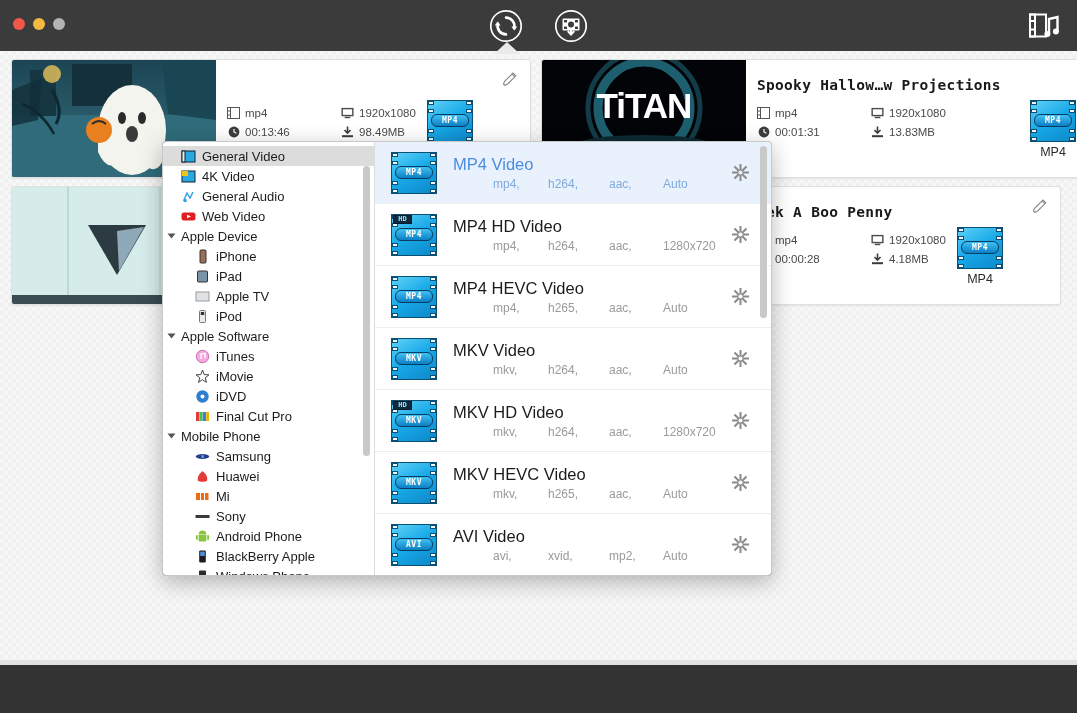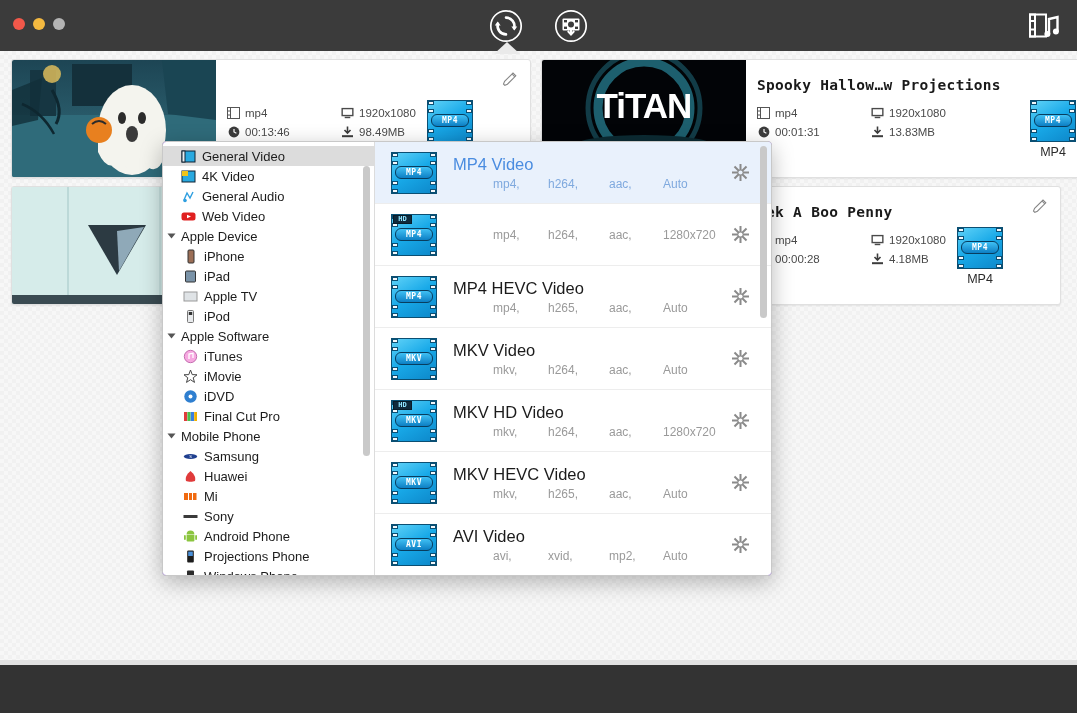--- a/index.html
+++ b/index.html
@@ -103,21 +103,21 @@
   .dd-left {
     width: 212px; flex: 0 0 212px; background: #ffffff; border-right: 1px solid #dcdcdc;
     position: relative; overflow: hidden; padding-top: 4px;
   }
   .cat {
     display: flex; align-items: center; gap: 6px; height: 20px; font-size: 13px;
     color: #1c1c1c; padding-left: 18px; cursor: pointer; white-space: nowrap;
   }
   .cat.sel { background: #dcdcdc; }
   .cat.group { padding-left: 6px; font-size: 13px; }
-  .cat.child { padding-left: 20px; }
+  .cat.child { padding-left: 32px; }
   .cat .cico { width: 15px; height: 15px; flex: 0 0 15px; display: inline-flex; align-items: center; justify-content: center; }
   .tri { width: 0; height: 0; border-left: 5px solid #555; border-top: 4px solid transparent;
          border-bottom: 4px solid transparent; transform: rotate(90deg); margin-right: 1px; flex: 0 0 5px; }
 
   .sb-left { position: absolute; right: 4px; top: 24px; width: 7px; height: 290px;
              background: #c9c9c9; border-radius: 4px; cursor: pointer; }
 
   .dd-right { flex: 1; position: relative; background: #ffffff; overflow: hidden; }
   .frow { display: flex; align-items: center; height: 62px; border-bottom: 1px solid #ededed;
           padding-left: 16px; position: relative; cursor: pointer; }
@@ -652,21 +652,21 @@
           </span>
           <span>Android Phone</span>
         </div>
       <div class="cat child">
           <span class="cico">
             <svg viewBox="0 0 15 15" width="15" height="15">
               <rect x="4.2" y="1.4" width="6.6" height="12.2" rx="1" fill="#1c1c1c"></rect>
               <rect x="5.2" y="2.6" width="4.6" height="4.4" fill="#4a90d9"></rect>
             </svg>
           </span>
-          <span>Projections Phone</span>
+          <span>BlackBerry Apple</span>
         </div>
       <div class="cat child">
           <span class="cico">
             <svg viewBox="0 0 15 15" width="15" height="15">
               <rect x="4" y="1.4" width="7" height="12" rx="1" fill="#2b2b2b"></rect>
             </svg>
           </span>
           <span>Windows Phone</span>
         </div>
 
@@ -723,20 +723,21 @@
               <div class="perf" style="left:1px;top:37px"></div>
             <div class="perf" style="right:1px;top:1px"></div>
               <div class="perf" style="right:1px;top:9px"></div>
             <div class="perf" style="right:1px;top:29px"></div>
               <div class="perf" style="right:1px;top:37px"></div>
             <div class="hd">HD</div>
             <div class="tag">MP4</div>
           </div>
         </div>
         <div class="txt">
+          <div class="fname">MP4 HD Video</div>
           <div class="fspecs">
             <span>mp4,</span>
             <span>h264,</span>
             <span>aac,</span>
             <span>1280x720</span>
           </div>
         </div>
         <div class="gear">
           <svg viewBox="0 0 17 17" width="17" height="17">
               <g fill="#8a8a8a">

